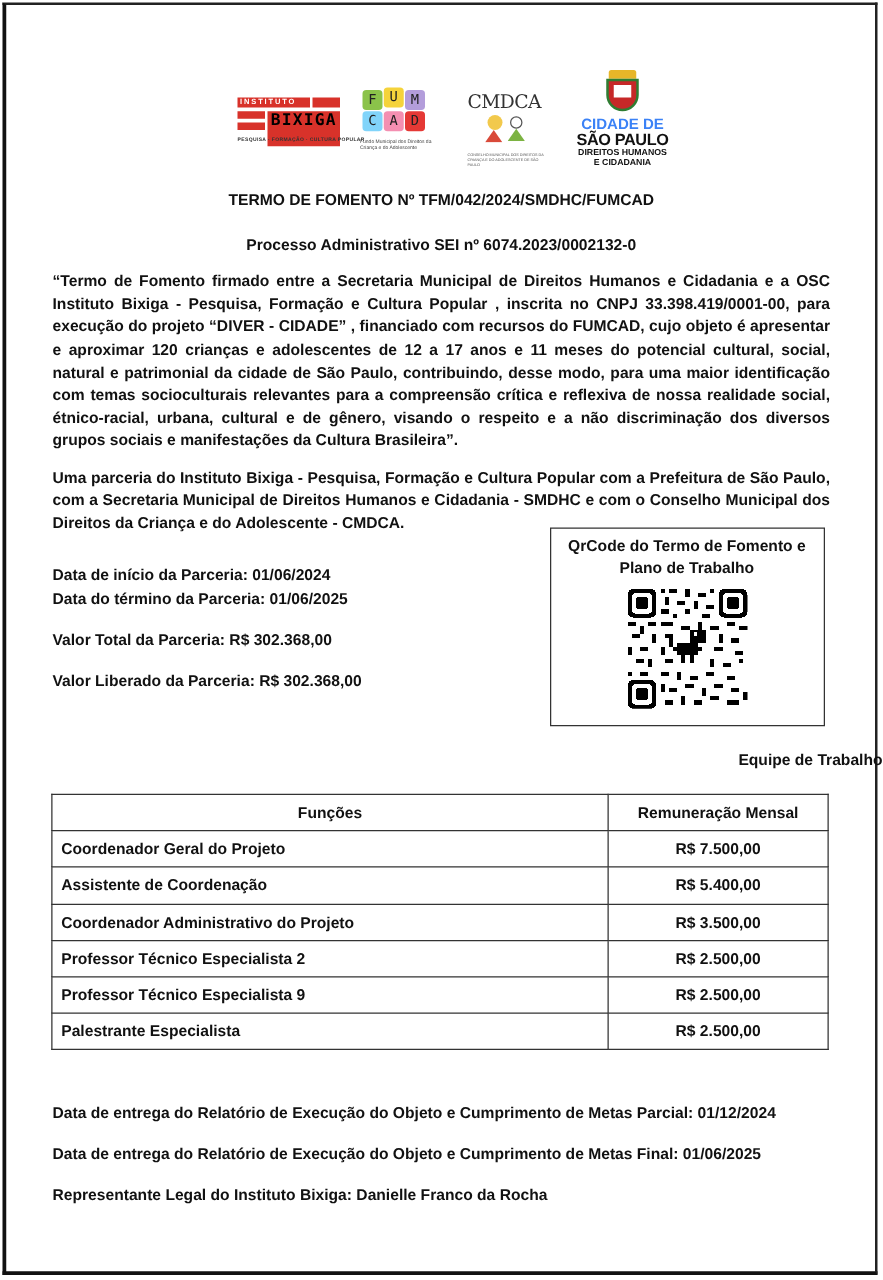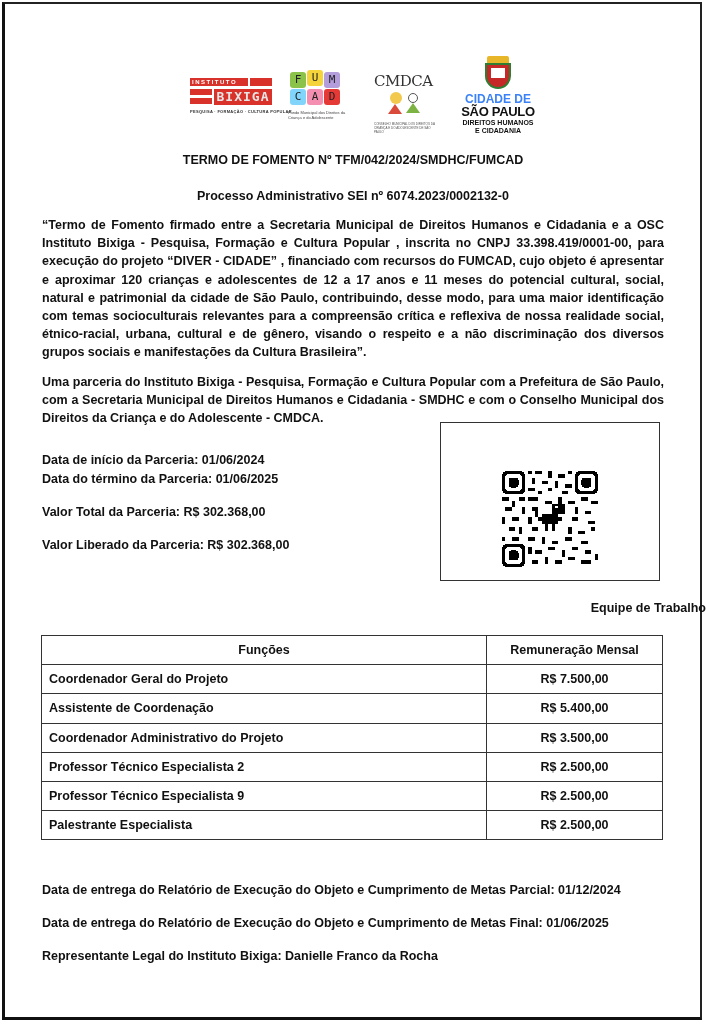--- a/index.html
+++ b/index.html
@@ -11,21 +11,21 @@
     background: #fff;
   }
   .logos { position: absolute; top: 56px; left: 188px; width: 350px; height: 86px; }
   .logo { position: absolute; }
   
   .logo-bixiga { left: 2px; top: 22px; width: 82px; height: 48px; }
   .bx-top { position:absolute; left:0; top:0; width:58px; height:8px; background:#d8322a; color:#fff; font-size:6px; font-weight:bold; letter-spacing:1.5px; line-height:8px; padding-left:2px; }
   .bx-top2 { position:absolute; left:60px; top:0; width:22px; height:8px; background:#d8322a; }
   .bx-bar1 { position:absolute; left:0; top:11px; width:22px; height:6px; background:#d8322a; }
   .bx-bar2 { position:absolute; left:0; top:20px; width:22px; height:6px; background:#d8322a; }
-  .bx-main { position:absolute; left:24px; top:11px; width:58px; height:16px; background:#d8322a; color:#e5e5e5; font-family:"DejaVu Sans Mono", monospace; font-size:13px; font-weight:bold; text-align:center; line-height:16px; letter-spacing:1px; }
+  .bx-main { position:absolute; left:24px; top:11px; width:58px; height:28px; background:#d8322a; color:#000000; font-family:"DejaVu Sans Mono", monospace; font-size:13px; font-weight:bold; text-align:center; line-height:16px; letter-spacing:1px; }
   .bx-sub { position:absolute; left:0; top:31px; width:84px; font-size:4px; font-weight:bold; color:#333; letter-spacing:0.3px; white-space:nowrap; }
   
   .logo-fumcad { left: 100px; top: 14px; width: 64px; height: 60px; }
   .pz { position:absolute; width:16px; height:16px; font-size:11px; font-family:"DejaVu Sans Mono", monospace; text-align:center; line-height:16px; color:#222; border-radius:3px; }
   .fum-sub { position:absolute; left:0; top:40px; width:64px; font-size:4px; line-height:5px; color:#444; }
   
   .logo-cmdca { left: 186px; top: 10px; width: 66px; height: 66px; }
   .cm-title { position:absolute; left:0; top:6px; font-family:"DejaVu Serif", serif; font-size:15px; color:#333; letter-spacing:-0.5px; }
   .cm-fig1 { position:absolute; left:16px; top:26px; width:12px; height:12px; border-radius:50%; background:#f2c94c; }
   .cm-fig1b { position:absolute; left:14px; top:38px; width:14px; height:10px; background:#d94a3a; clip-path: polygon(50% 0, 100% 100%, 0 100%); }
@@ -112,20 +112,24 @@
 
 <p class="para para-1">“Termo de Fomento firmado entre a Secretaria Municipal de Direitos Humanos e Cidadania e a OSC Instituto Bixiga - Pesquisa, Formação e Cultura Popular , inscrita no CNPJ 33.398.419/0001-00, para execução do projeto “DIVER - CIDADE” , financiado com recursos do FUMCAD, cujo objeto é apresentar e aproximar 120 crianças e adolescentes de 12 a 17 anos e 11 meses do potencial cultural, social, natural e patrimonial da cidade de São Paulo, contribuindo, desse modo, para uma maior identificação com temas socioculturais relevantes para a compreensão crítica e reflexiva de nossa realidade social, étnico-racial, urbana, cultural e de gênero, visando o respeito e a não discriminação dos diversos grupos sociais e manifestações da Cultura Brasileira”.</p>
 <p class="para para-2">Uma parceria do Instituto Bixiga - Pesquisa, Formação e Cultura Popular com a Prefeitura de São Paulo, com a Secretaria Municipal de Direitos Humanos e Cidadania - SMDHC e com o Conselho Municipal dos Direitos da Criança e do Adolescente - CMDCA.</p>
 
 <div class="info" style="top:453px">Data de início da Parceria: 01/06/2024</div>
 <div class="info" style="top:472px">Data do término da Parceria: 01/06/2025</div>
 <div class="info" style="top:505px">Valor Total da Parceria: R$ 302.368,00</div>
 <div class="info" style="top:538px">Valor Liberado da Parceria: R$ 302.368,00</div>
 
 <div class="qr-box">
+  <div class="qr-title">
+    <span>QrCode do Termo de Fomento e</span><br>
+    <span>Plano de Trabalho</span>
+  </div>
   <svg class="qr" viewBox="0 0 29 29" shape-rendering="crispEdges">
     <rect width="29" height="29" fill="#fff"></rect>
     <g fill="#000">
       <rect x="0" y="0" width="7" height="7" rx="1.5"></rect>
         <rect x="1" y="1" width="5" height="5" rx="1" fill="#fff"></rect>
         <rect x="2" y="2" width="3" height="3" rx="0.8"></rect>
       <rect x="22" y="0" width="7" height="7" rx="1.5"></rect>
         <rect x="23" y="1" width="5" height="5" rx="1" fill="#fff"></rect>
         <rect x="24" y="2" width="3" height="3" rx="0.8"></rect>
       <rect x="0" y="22" width="7" height="7" rx="1.5"></rect>

